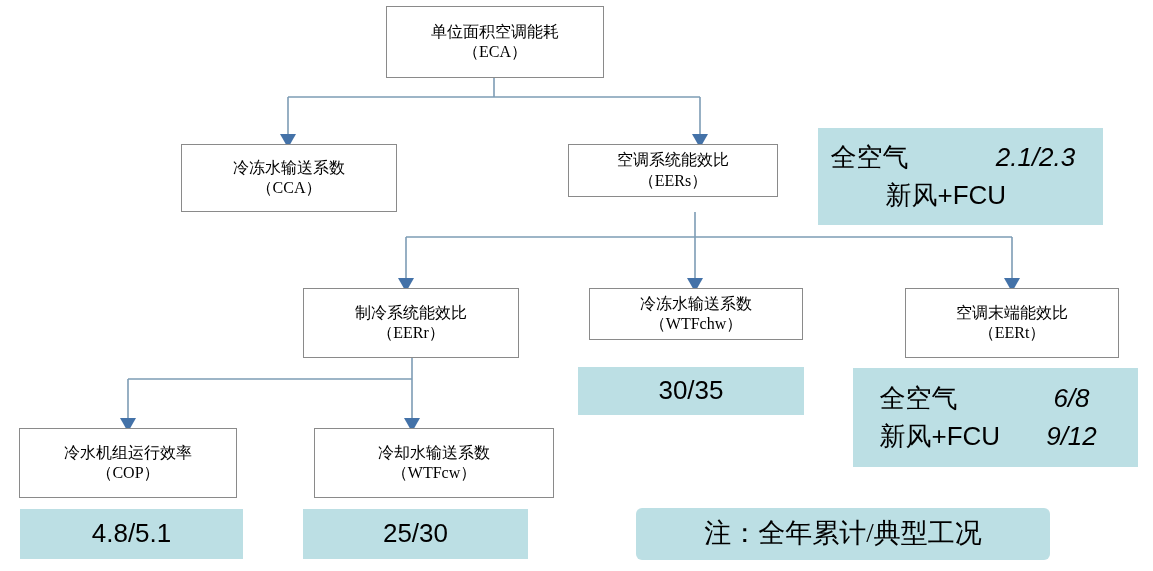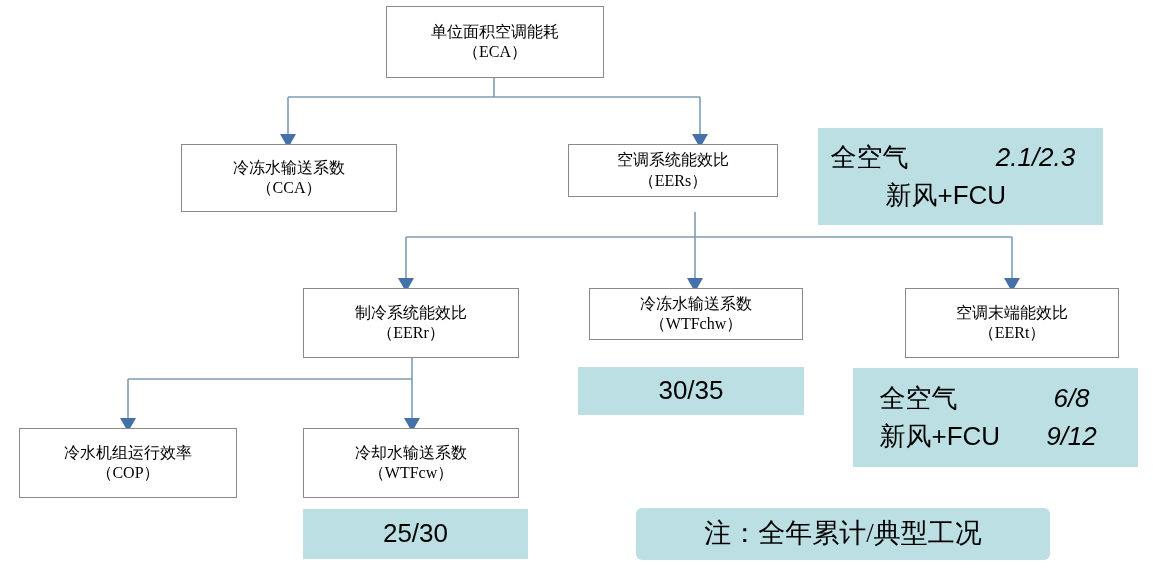--- a/index.html
+++ b/index.html
@@ -137,25 +137,28 @@
       <span class="k" style="width:152px;">新风+FCU</span>
       <span class="v" style="width:80px;">9/12</span>
     </div>
   </div>
 
   <div class="node" style="left:19px;top:428px;width:218px;height:70px;">
     <span class="l1">冷水机组运行效率</span>
     <span class="l2">（COP）</span>
   </div>
 
-  <div class="node" style="left:303px;top:428px;width:216px;height:70px;">
+  <div class="node" style="left:314px;top:428px;width:240px;height:70px;">
     <span class="l1">冷却水输送系数</span>
     <span class="l2">（WTFcw）</span>
   </div>
 
+  <div class="hl" style="left:20px;top:509px;width:223px;height:50px;">
+    <span>4.8/5.1</span>
+  </div>
 
   <div class="hl" style="left:303px;top:509px;width:225px;height:50px;">
     <span>25/30</span>
   </div>
 
   <div class="hl serif" style="left:636px;top:508px;width:414px;height:52px;border-radius:6px;">
     <span>注：全年累计/典型工况</span>
   </div>
 
 </div>

